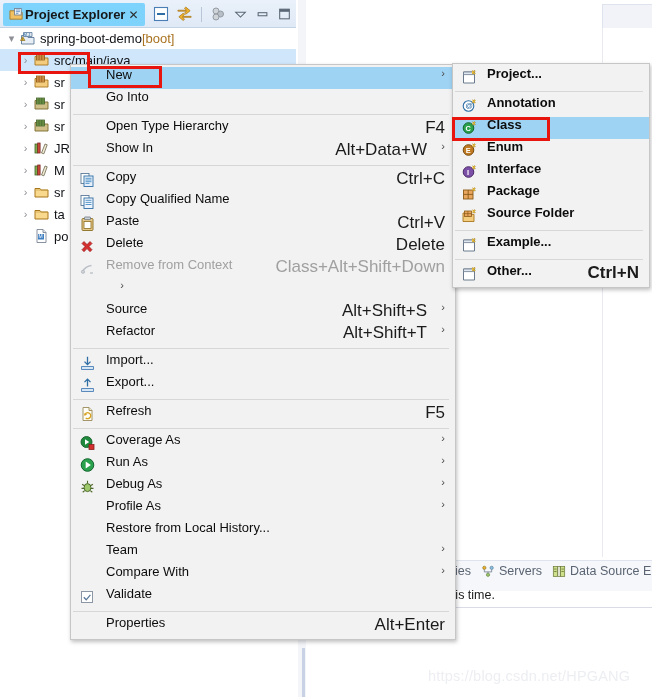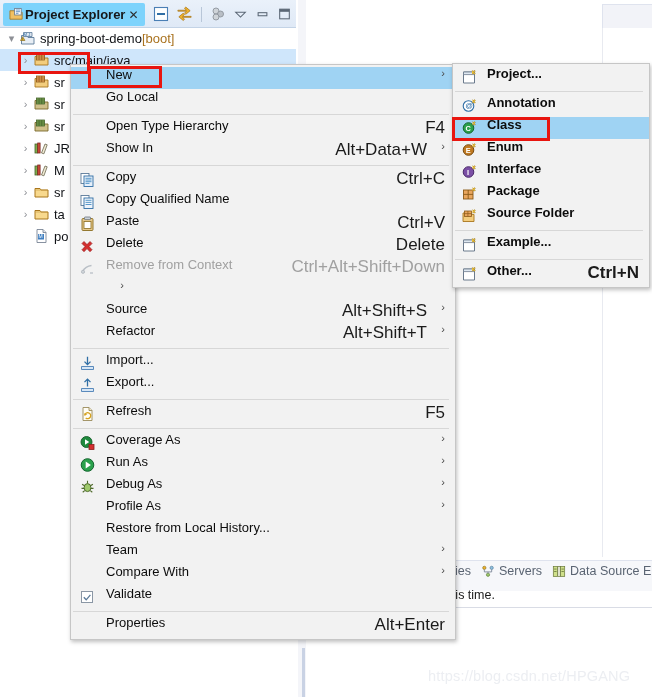--- a/index.html
+++ b/index.html
@@ -341,21 +341,21 @@
         </div>
       </div>
   </div>
 
   <div class="menu" id="context-menu">
       <div class="mi hl">
         <span class="mlabel">New</span>
         <span class="marrow">›</span>
       </div>
       <div class="mi">
-        <span class="mlabel">Go Local</span>
+        <span class="mlabel">Go Into</span>
       </div>
       <div class="msep"></div>
       <div class="mi">
         <span class="mlabel">Open Type Hierarchy</span>
         <span class="maccel">F4</span>
       </div>
       <div class="mi">
         <span class="mlabel">Show In</span>
         <span class="maccel">Alt+Data+W</span>
         <span class="marrow">›</span>
@@ -404,21 +404,21 @@
       </div>
       <div class="mi disabled">
         <span class="micon">
           <svg viewBox="0 0 16 16" style="width:17px;height:16px;display:block">
             <path d="M3 11.5c2-3.5 5-5.5 9-6" fill="none" stroke="#b9bfc6" stroke-width="1.3"></path>
             <circle cx="3.5" cy="11.8" r="1.6" fill="#cfd4d9" stroke="#b0b6bd" stroke-width=".8"></circle>
             <path d="M10.5 13h3" stroke="#b9bfc6" stroke-width="1.3"></path>
           </svg>
         </span>
         <span class="mlabel">Remove from Context</span>
-        <span class="maccel">Ctrl+Alt+Shift+Down</span>
+        <span class="maccel">Class+Alt+Shift+Down</span>
       </div>
       <div class="mi">
         <span class="marrow">›</span>
       </div>
       <div class="mi">
         <span class="mlabel">Source</span>
         <span class="maccel">Alt+Shift+S</span>
         <span class="marrow">›</span>
       </div>
       <div class="mi">

